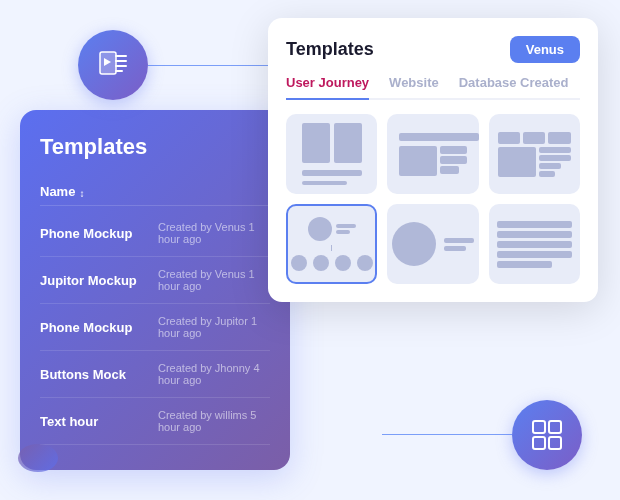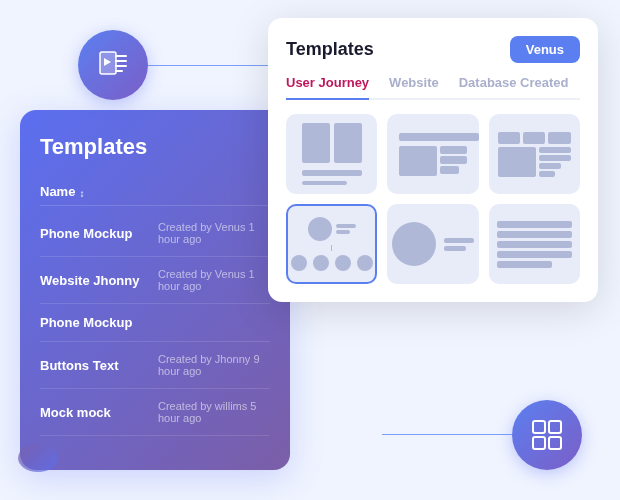--- a/index.html
+++ b/index.html
@@ -260,32 +260,33 @@
   <div class="list-header">
     <span class="list-header-text">Name</span>
     <span class="sort-icon">↕</span>
   </div>
 
   <div class="list-item">
     <span class="list-item-name">Phone Mockup</span>
     <span class="list-item-meta">Created by Venus 1 hour ago</span>
   </div>
   <div class="list-item">
-    <span class="list-item-name">Website Jhonny</span>
+    <span class="list-item-name">Jupitor Mockup</span>
     <span class="list-item-meta">Created by Venus 1 hour ago</span>
   </div>
   <div class="list-item">
     <span class="list-item-name">Phone Mockup</span>
+    <span class="list-item-meta">Created by Jupitor 1 hour ago</span>
   </div>
   <div class="list-item">
-    <span class="list-item-name">Buttons Text</span>
-    <span class="list-item-meta">Created by Jhonny 9 hour ago</span>
+    <span class="list-item-name">Buttons Mock</span>
+    <span class="list-item-meta">Created by Jhonny 4 hour ago</span>
   </div>
   <div class="list-item">
-    <span class="list-item-name">Mock mock</span>
+    <span class="list-item-name">Text hour</span>
     <span class="list-item-meta">Created by willims 5 hour ago</span>
   </div>
 </div>
 
 <div class="templates-popup">
   <div class="popup-header">
     <span class="popup-title">Templates</span>
     <button class="custom-button">Venus</button>
   </div>
 

